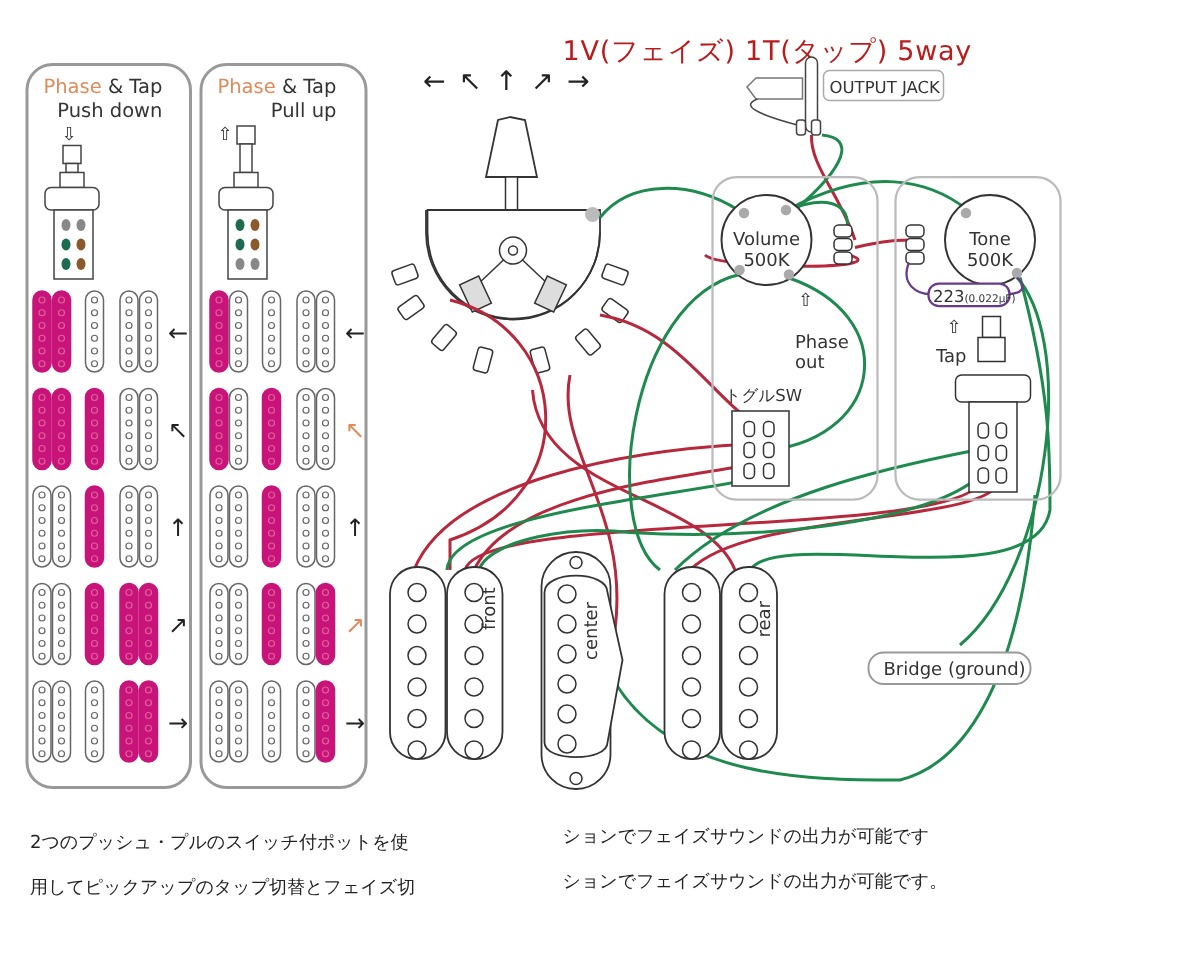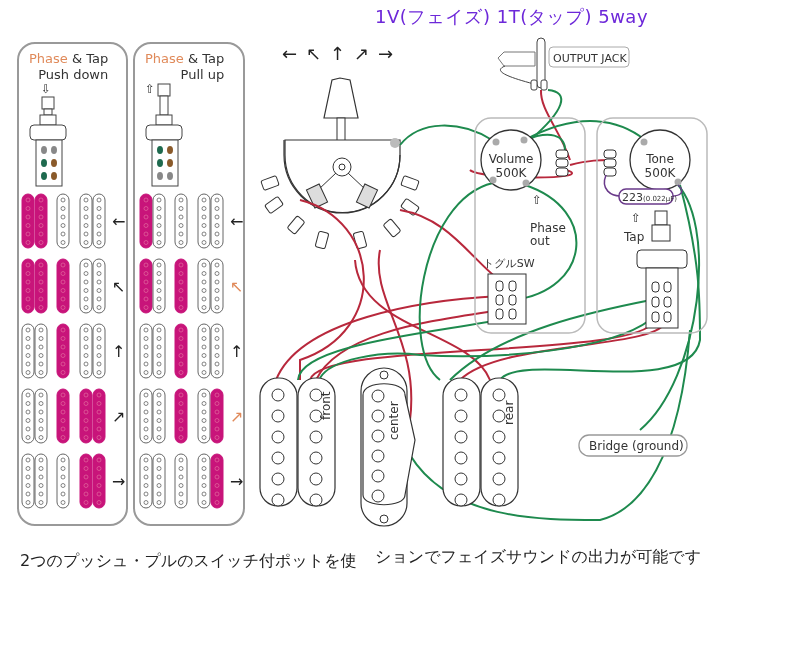--- a/index.html
+++ b/index.html
@@ -1,21 +1,21 @@
 <!DOCTYPE html>
 <html><head>
 <meta charset="utf-8">
 <style>
   html,body{margin:0;padding:0;background:#fff;}
   body{width:787px;height:650px;position:relative;overflow:hidden;font-family:"DejaVu Sans",sans-serif;color:#222;}
-  .title{position:absolute;left:375px;top:5px;font-size:18px;letter-spacing:0.5px;color:#6d28d9;}
+  .title{position:absolute;left:375px;top:22px;font-size:18px;letter-spacing:0.5px;color:#b91c1c;}
   .panel{position:absolute;border:2px solid #999;border-radius:18px;background:#fff;}
   .ptitle{position:absolute;font-size:13px;color:#333;line-height:16px;text-align:right;}
   .ptitle .phase{color:#e08a5a;}
-  .caption{position:absolute;font-size:16px;line-height:30px;color:#222;}
+  .caption{position:absolute;font-size:12px;line-height:30px;color:#222;}
   svg{position:absolute;left:0;top:0;}
   .lbl{font-family:"DejaVu Sans",sans-serif;fill:#333;}
 </style>
 </head>
 <body>
 
 <div class="title">1V(フェイズ) 1T(タップ) 5way</div>
 
 <div class="panel" style="left:17px;top:42px;width:107px;height:480px;"></div>
 <div class="panel" style="left:133px;top:42px;width:108px;height:480px;"></div>
@@ -610,16 +610,18 @@
     </g>
 
   <g>
     <rect x="579" y="435" width="108" height="21" rx="10" fill="#fff" stroke="#999" stroke-width="1.3"></rect>
     <text x="589" y="450" font-size="12" class="lbl">Bridge (ground)</text>
   </g>
 </svg>
 
 <div class="caption" style="left:20px;top:546px;">
   <div>2つのプッシュ・プルのスイッチ付ポットを使</div>
+  <div>用してピックアップのタップ切替とフェイズ切</div>
 </div>
 <div class="caption" style="left:375px;top:542px;">
   <div>ションでフェイズサウンドの出力が可能です</div>
+  <div>ションでフェイズサウンドの出力が可能です。</div>
 </div>
 
 </body></html>

